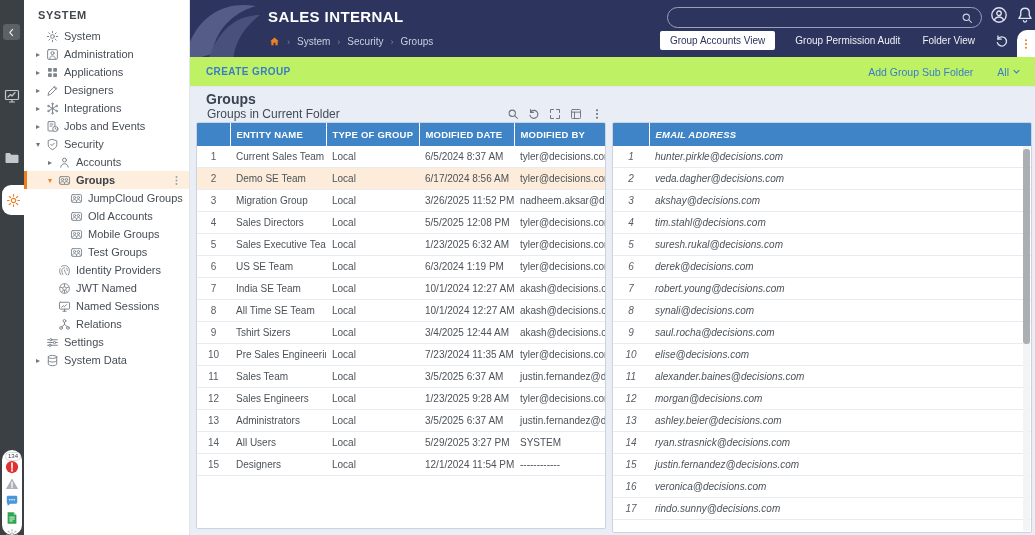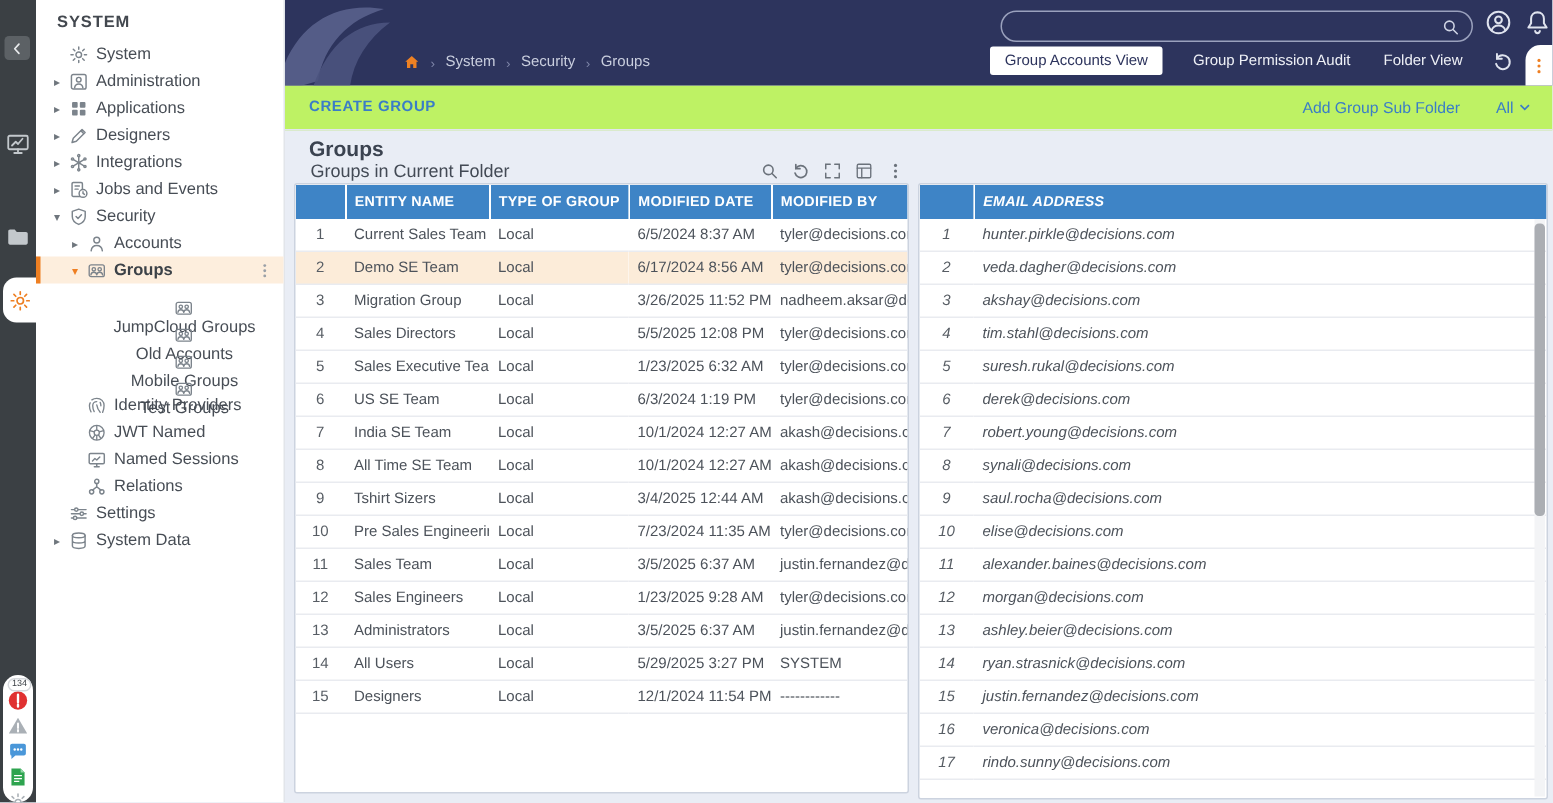--- a/index.html
+++ b/index.html
@@ -27,21 +27,21 @@
 
   
   .sidebar { position:absolute; left:24px; top:0; width:166px; height:535px; background:#fff; border-right:1px solid #e2e5ea; z-index:5; }
   .sidebar-title { padding:9px 0 6px 14px; font-size:11px; font-weight:700; color:#43484f; letter-spacing:.6px; }
   .tree-item { height:18px; display:flex; align-items:center; position:relative; font-size:11px; color:#474d55; cursor:pointer; white-space:nowrap; }
   .tree-item .tw { width:10px; font-family:"DejaVu Sans",sans-serif; font-size:8px; color:#6f767d; text-align:center; flex:0 0 10px; }
   .tree-item .ti { width:13px; height:13px; color:#7c848c; margin:0 5px 0 3px; flex:0 0 13px; }
   .tree-item .ti svg { width:13px; height:13px; display:block; }
   .tree-item.lvl0 { padding-left:9px; }
   .tree-item.lvl1 { padding-left:21px; }
-  .tree-item.lvl2 { padding-left:33px;flex-direction:column; }
+  .tree-item.lvl2 { padding-left:33px; }
   .tree-item.selected { background:#fdeedd; font-weight:700; color:#3c4248; }
   .tree-item.selected::before { content:""; position:absolute; left:0; top:0; bottom:0; width:3px; background:#ee7f22; }
   .tree-item.selected .tw { color:#ee7f22; }
   .tree-item .item-menu { position:absolute; right:7px; width:11px; height:11px; color:#9aa0a7; }
   .tree-item .item-menu svg { width:11px; height:11px; }
 
   
   .app-header { position:absolute; left:190px; top:0; width:845px; height:57px; background:#2d345d; z-index:4; }
   .logo { position:absolute; left:0; top:0; width:72px; height:57px; overflow:hidden; }
   .app-title { position:absolute; left:78px; top:8px; font-size:15px; font-weight:700; letter-spacing:.4px; color:#fff; }
@@ -379,20 +379,21 @@
       </div>
   </div>
 
   <div class="app-header">
     <div class="logo">
       <svg viewBox="0 0 72 57" width="72" height="57">
         <path d="M-6,62 C 2,20 30,0 66,6 C 42,13 26,30 22,54 Z" fill="#59618c" opacity="0.9"></path>
         <path d="M18,60 C 28,30 46,15 70,15 C 54,27 45,42 43,60 Z" fill="#4b537e" opacity="0.9"></path>
       </svg>
     </div>
+    <div class="app-title">SALES INTERNAL</div>
     <div class="crumbs" id="crumbs">
         <span class="crumb-home">
           <svg viewBox="0 0 16 16" fill="currentColor">
             <path d="M8 2L14.3 7.6H12.6V13.6H9.4V9.9H6.6V13.6H3.4V7.6H1.7Z"></path>
           </svg>
         </span>
         <span class="crumb-sep">›</span>
         <span class="crumb-item">System</span>
         <span class="crumb-sep">›</span>
         <span class="crumb-item">Security</span>

